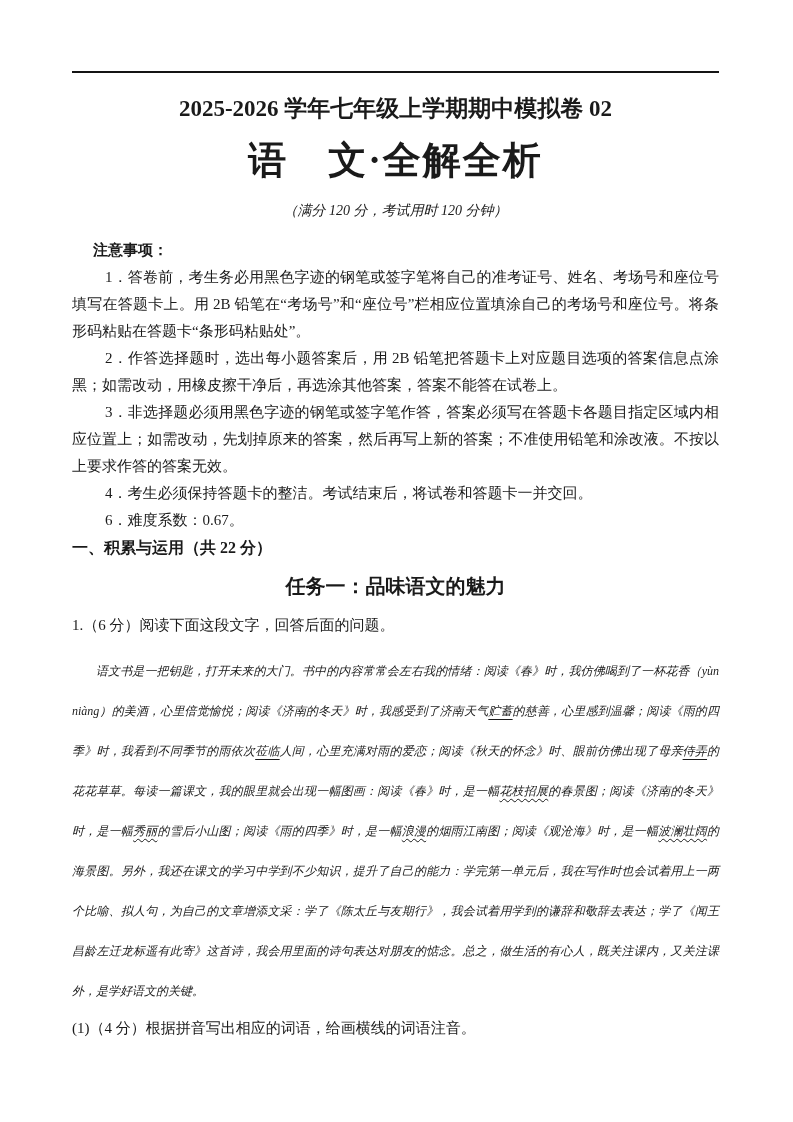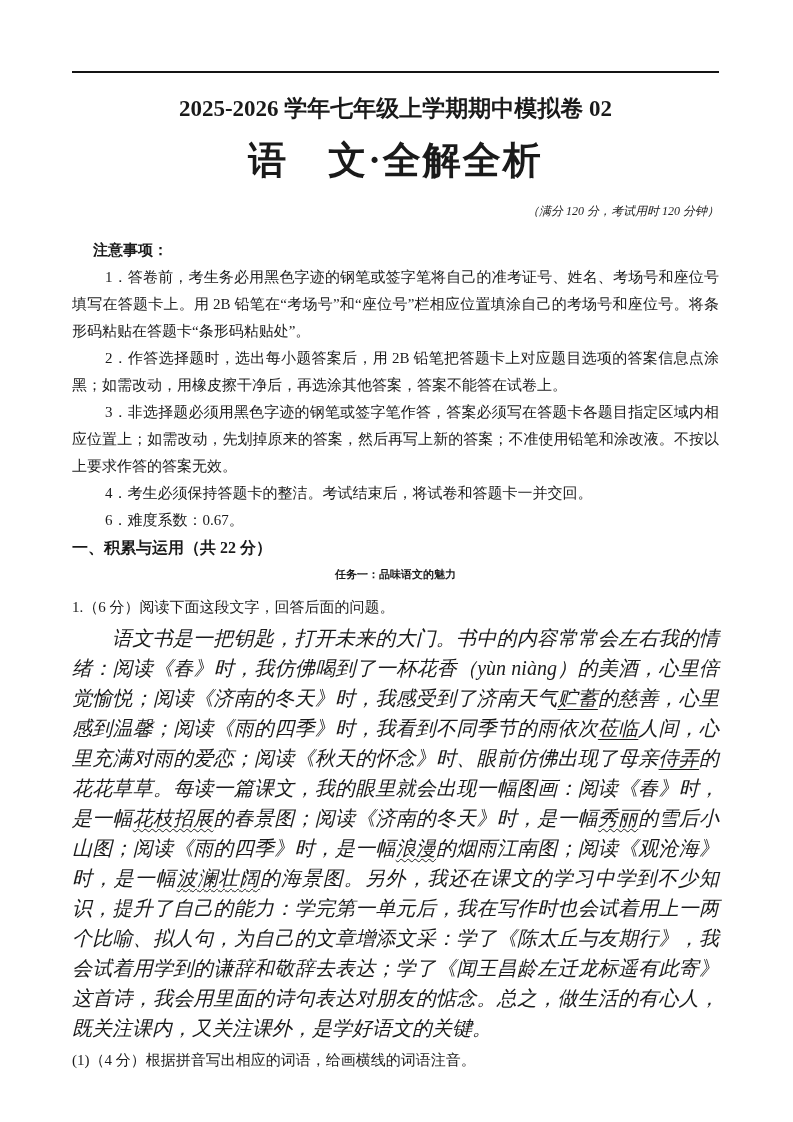--- a/index.html
+++ b/index.html
@@ -5,29 +5,29 @@
   html,body{margin:0;padding:0;background:#ffffff;}
   .page{
     width:793px;height:1122px;background:#ffffff;color:#1a1a1a;
     font-family:"Liberation Serif","DejaVu Serif",serif;
     position:relative;overflow:hidden;box-sizing:border-box;
   }
   .content{padding:0 74px 0 72px;font-family:Liberation Serif, serif;}
   .top-rule{border-top:2px solid #141414;margin-top:71px;}
   .title1{margin:22px 0 0;font-size:23px;font-weight:700;text-align:center;line-height:1.25;}
   .title2{margin:13px 0 0;font-size:38px;font-weight:700;text-align:center;letter-spacing:2px;line-height:1.25;}
-  .exam-info{margin:16px 0 0;font-size:12px;text-align:right;font-style:italic;line-height:22px;}
+  .exam-info{margin:16px 0 0;font-size:14px;text-align:center;font-style:italic;line-height:22px;}
   .notices{margin-top:15px;font-size:15px;line-height:27px;text-align:justify;}
   .notices p{margin:0;}
   .notice-heading{font-weight:700;text-indent:21px;}
   .notice-item{text-indent:33px;}
   .section-heading{margin:0;font-size:16px;font-weight:700;line-height:27px;}
-  .task-heading{margin:0;text-align:center;font-size:11px;font-weight:700;line-height:27px;}
+  .task-heading{margin:12px;text-align:center;font-size:20px;font-weight:700;line-height:27px;}
   .q1-stem{margin:6px 0 0;font-size:15px;line-height:27px;}
-  .passage{margin:2px 0 0;font-size:20px;line-height:30px;text-align:justify;text-indent:2em;font-style:italic;}
+  .passage{margin:12px 0 0;font-size:12px;line-height:40px;text-align:justify;text-indent:2em;font-style:italic;}
   .sub-stem{margin:4px 0 0;font-size:15px;line-height:27px;}
   .pinyin-line{margin:5px 0 0;font-size:15px;line-height:27px;}
   .pinyin-item{margin-right:26px;white-space:nowrap;}
   .blank{display:inline-block;width:56px;height:15px;border-bottom:1px solid #000;vertical-align:baseline;}
   .u{text-decoration:underline;text-underline-offset:4px;text-decoration-thickness:1px;}
   .wavy{text-decoration-line:underline;text-decoration-style:wavy;text-underline-offset:3px;text-decoration-thickness:1px;}
 </style>
 </head>
 <body>
 

